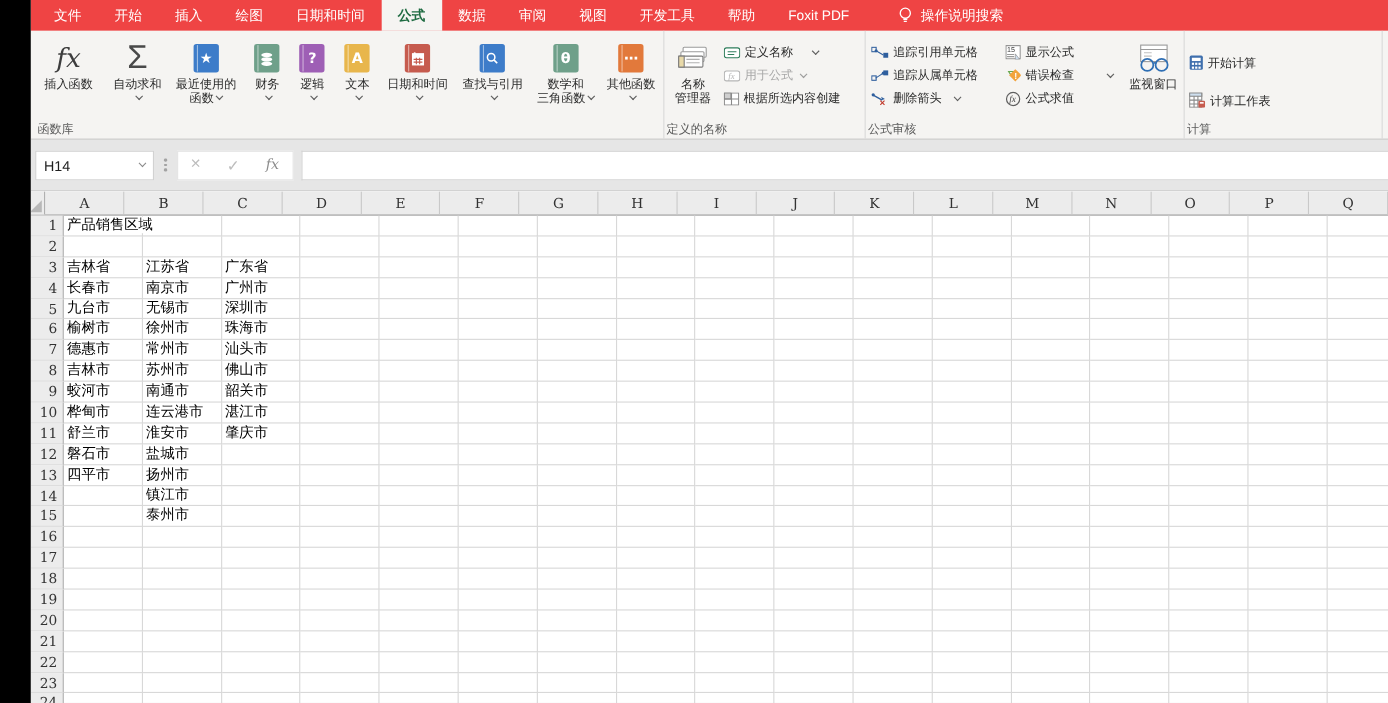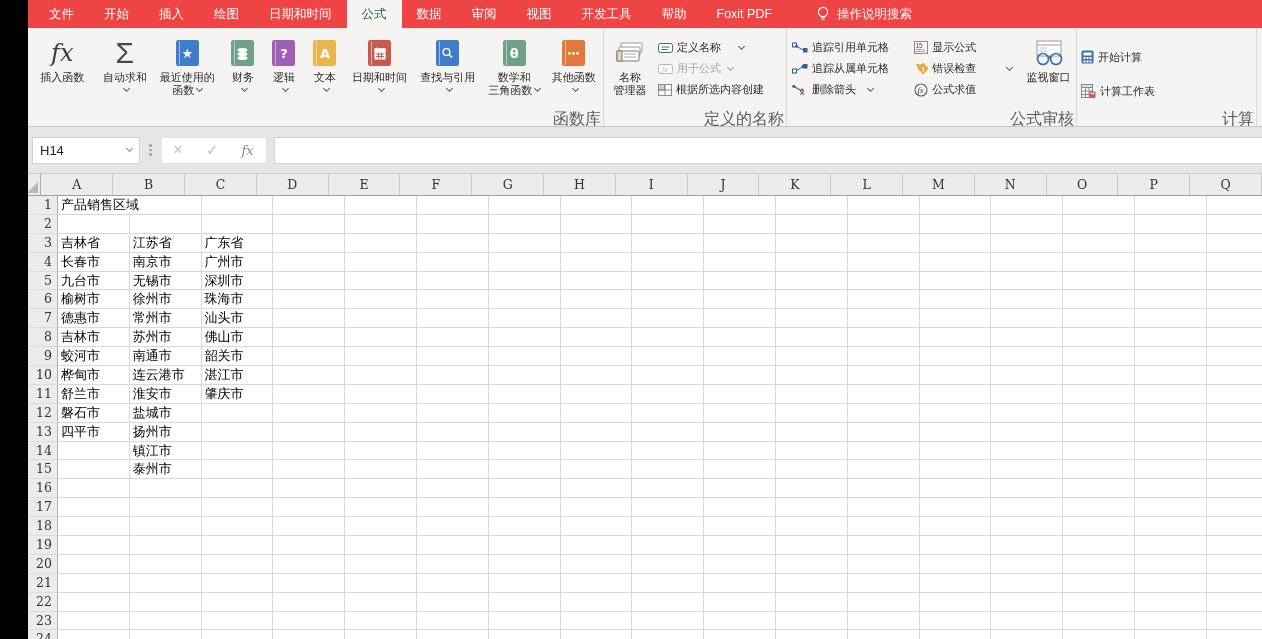--- a/index.html
+++ b/index.html
@@ -3,29 +3,29 @@
 <meta charset="utf-8">
 <style>
   * { margin:0; padding:0; box-sizing:border-box; }
   html,body { width:1262px; height:639px; overflow:hidden; background:#000; }
   body { font-family:"Liberation Sans", sans-serif; }
   #app { position:absolute; left:28px; top:0; width:1234px; height:639px; background:#f5f4f2; overflow:hidden; }
 
   
   .tabbar { height:28px; background:#ef4444; display:flex; align-items:stretch; color:#fff; font-size:12.5px; padding-left:6px;gap:15px; }
   .tab { padding:0 15px; line-height:28px; cursor:default; white-space:nowrap; }
-  .tab.active { background:#f5f4f2; color:#1e6b41; font-weight:normal;text-align:right; }
+  .tab.active { background:#f5f4f2; color:#1e6b41; font-weight:bold;text-align:right; }
   .tab-search { display:flex; align-items:center; gap:7px; margin-left:14px; }
   .bulb { width:14px; height:16px; }
 
   
   .ribbon { height:99px; background:#f5f4f2; border-bottom:1px solid #c6c6c6; display:flex; padding-left:4px; position:relative; }
   .rgroup { display:flex; flex-direction:column; border-right:1px solid #d9d9d9; padding:3px 2px 0 2px; }
   .rgroup-body { flex:1; display:flex; align-items:flex-start; }
-  .rgroup-label { height:17px; line-height:15px; text-align:right; font-size:16px; color:#5c5c5c; }
+  .rgroup-label { height:17px; line-height:15px; text-align:left; font-size:11px; color:#5c5c5c; }
   .bigbtn { display:flex; flex-direction:column; align-items:center; padding-top:7px; height:80px; }
   .bicon { height:30px; display:flex; align-items:center; justify-content:center; }
   .blabel { font-size:11px; color:#2b2b2b; line-height:13px; text-align:center; margin-top:3px; }
   .smallcol { display:flex; flex-direction:column; justify-content:flex-start; padding-top:6px; }
   .smallbtn { display:flex; align-items:center; gap:4px; height:21px; font-size:11px; color:#2b2b2b; white-space:nowrap; }
   .smallbtn.disabled { color:#a7a7a7; }
   .chev { display:inline-block; width:5px; height:5px; border-right:1.3px solid #5f5f5f; border-bottom:1.3px solid #5f5f5f; transform:rotate(45deg); margin:0 0 3px 3px; }
   .chev.lite { border-color:#9d9d9d; }
   .sep-thin { width:1px; background:#d9d9d9; margin:6px 3px; }
 

